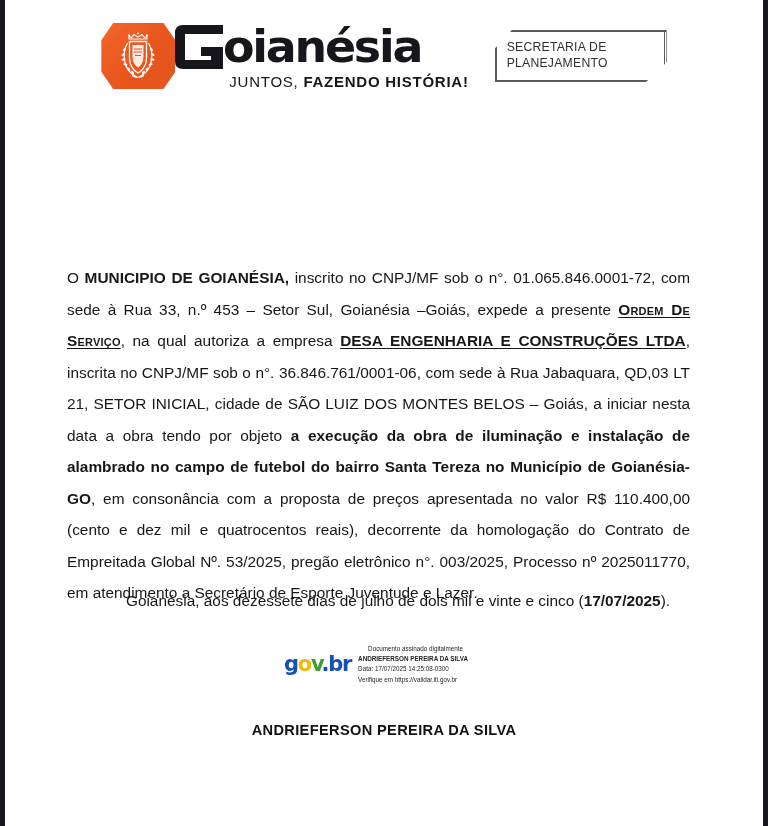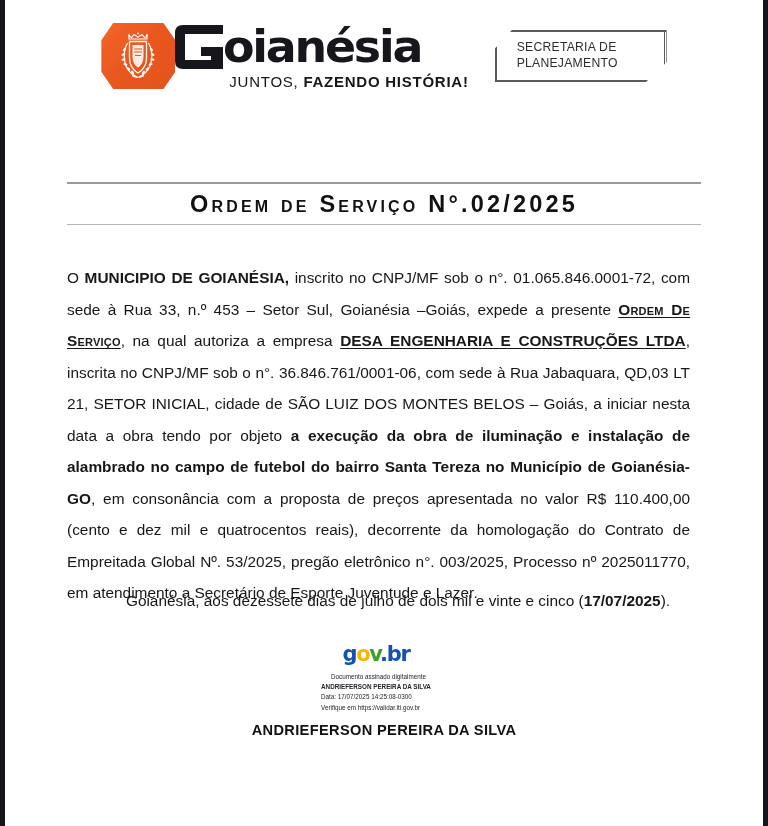--- a/index.html
+++ b/index.html
@@ -116,21 +116,21 @@
       linear-gradient(#5a5a5e, #5a5a5e) left/1.4px 100% no-repeat,
       linear-gradient(#5a5a5e, #5a5a5e) right/1.4px 100% no-repeat;
   }
   .sec-badge .badge-label {
     position: relative;
     font-size: 12.2px;
     line-height: 1.28;
     color: #2f2f33;
     letter-spacing: 0.25px;
     text-align: left;
-    padding-left: 22px;
+    padding-left: 12px;
     width: 100%;
     box-sizing: border-box;
   }
 
   
   .title-block {
     position: absolute;
     top: 182px;
     left: 62px;
     right: 62px;
@@ -198,21 +198,20 @@
     left: 0;
     right: 0;
     display: flex;
     justify-content: center;
   }
   .digisign-inner {
     display: flex;
     align-items: center;
     gap: 7px;
     transform: translateX(-8px);
-    flex-direction: column;
   }
   .govbr {
     font-family: "DejaVu Sans", sans-serif;
     font-weight: 700;
     font-size: 21px;
     letter-spacing: -1.3px;
     line-height: 1;
     white-space: nowrap;
   }
   .govbr .g  { color: #1351b4; }
@@ -314,25 +313,20 @@
         </div>
       </div>
     </div>
 
     <div class="sec-badge">
       <div class="badge-shape"></div>
       <div class="badge-label">SECRETARIA DE PLANEJAMENTO</div>
     </div>
   </div>
 
-  <div class="title-block">
-    <div class="title-rule"></div>
-    <div class="doc-title">Ordem de Serviço N°.02/2025</div>
-    <div class="title-rule bottom"></div>
-  </div>
 
   <div class="body-block">
     <p class="para"><span>O </span><b>MUNICIPIO DE GOIANÉSIA,</b><span> inscrito no CNPJ/MF sob o n°. 01.065.846.0001-72, com sede à Rua 33, n.º 453 – Setor Sul, Goianésia –Goiás, expede a presente </span><b><u class="smallcaps">Ordem De Serviço</u></b><span>, na qual autoriza a empresa </span><b><u>DESA ENGENHARIA E CONSTRUÇÕES LTDA</u></b><span>, inscrita no CNPJ/MF sob o n°. 36.846.761/0001-06, com sede à Rua Jabaquara, QD,03 LT 21, SETOR INICIAL, cidade de SÃO LUIZ DOS MONTES BELOS – Goiás, a iniciar nesta data a obra tendo por objeto </span><b>a execução da obra de iluminação e instalação de alambrado no campo de futebol do bairro Santa Tereza no Município de Goianésia-GO</b><span>, em consonância com a proposta de preços apresentada no valor R$ 110.400,00 (cento e dez mil e quatrocentos reais), decorrente da homologação do Contrato de Empreitada Global Nº. 53/2025, pregão eletrônico n°. 003/2025, Processo nº 2025011770, em atendimento a Secretário de Esporte Juventude e Lazer.</span></p>
   </div>
 
   <div class="closing"><span>Goianésia, aos dezessete dias de julho de dois mil e vinte e cinco (</span><b>17/07/2025</b><span>).</span></div>
 
   <div class="digisign">
     <div class="digisign-inner">
       <div class="govbr"><span class="g">g</span><span class="o">o</span><span class="v">v</span><span class="dt">.</span><span class="br">br</span></div>

